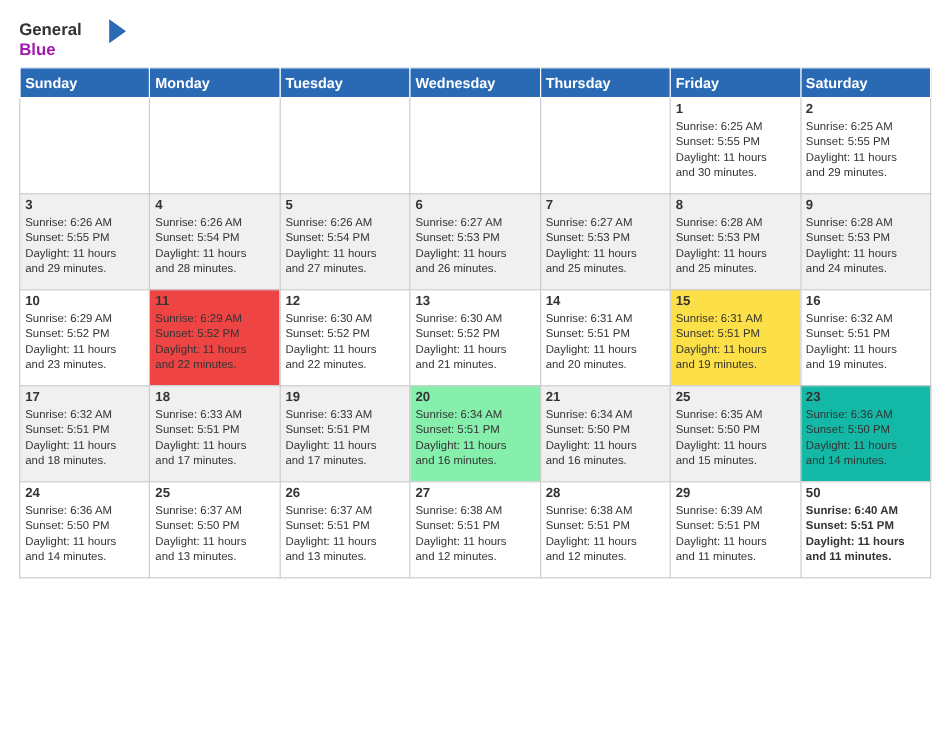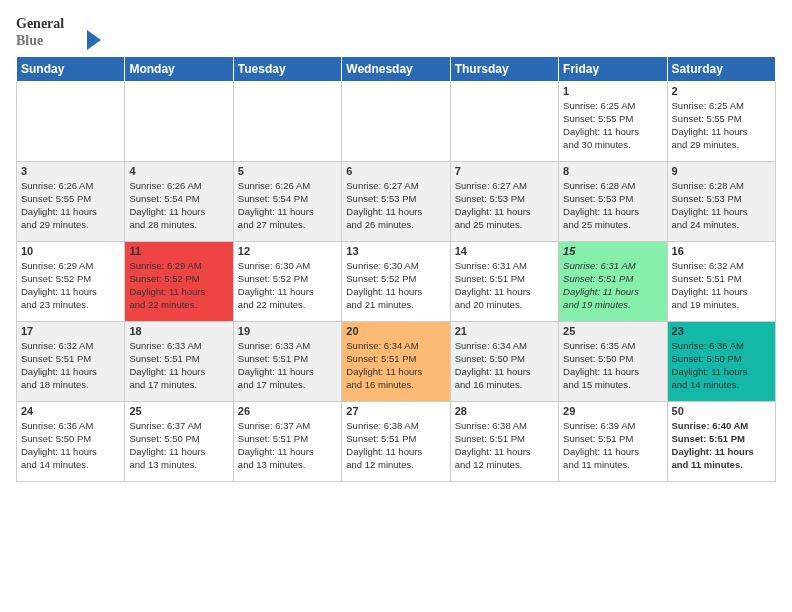--- a/index.html
+++ b/index.html
@@ -11,31 +11,30 @@
       padding: 16px;
     }
     .header {
       display: flex;
       justify-content: space-between;
       align-items: flex-start;
       margin-bottom: 6px;
     }
     .logo {
       display: flex;
-      align-items: flex-end;
+      align-items: flex-start;
       gap: 21px;
-      font-family: Liberation Serif, serif;
     }
     .logo-text {
       font-size: 14px;
       font-weight: bold;
       line-height: 1.2;
     }
     .logo-text .general { color: #333; }
-    .logo-text .blue { color: #737373; }
+    .logo-text .blue { color: #a21caf; }
     .logo-arrow {
       width: 0; height: 0;
       border-top: 10px solid transparent;
       border-bottom: 10px solid transparent;
       border-left: 14px solid #2a6ab5;
       margin-left: 2px;
     }
     .title-area {
       text-align: right;
     }
@@ -229,21 +228,21 @@
 Daylight: 11 hours
 and 21 minutes.</div>
         </td>
         <td style="background: rgb(255, 255, 255);">
           <span class="day-num">14</span>
           <div class="day-info" style="white-space: pre-line;">Sunrise: 6:31 AM
 Sunset: 5:51 PM
 Daylight: 11 hours
 and 20 minutes.</div>
         </td>
-        <td style="background: #86efac; font-style: italic;">
+        <td style="background: #fde047;">
           <span class="day-num">15</span>
           <div class="day-info" style="white-space: pre-line;">Sunrise: 6:31 AM
 Sunset: 5:51 PM
 Daylight: 11 hours
 and 19 minutes.</div>
         </td>
         <td style="background: rgb(255, 255, 255);">
           <span class="day-num">16</span>
           <div class="day-info" style="white-space: pre-line;">Sunrise: 6:32 AM
 Sunset: 5:51 PM
@@ -266,21 +265,21 @@
 Daylight: 11 hours
 and 17 minutes.</div>
         </td>
         <td style="background: rgb(240, 240, 240);">
           <span class="day-num">19</span>
           <div class="day-info" style="white-space: pre-line;">Sunrise: 6:33 AM
 Sunset: 5:51 PM
 Daylight: 11 hours
 and 17 minutes.</div>
         </td>
-        <td style="background: #fdba74;">
+        <td style="background: #86efac;">
           <span class="day-num">20</span>
           <div class="day-info" style="white-space: pre-line;">Sunrise: 6:34 AM
 Sunset: 5:51 PM
 Daylight: 11 hours
 and 16 minutes.</div>
         </td>
         <td style="background: rgb(240, 240, 240);">
           <span class="day-num">21</span>
           <div class="day-info" style="white-space: pre-line;">Sunrise: 6:34 AM
 Sunset: 5:50 PM

